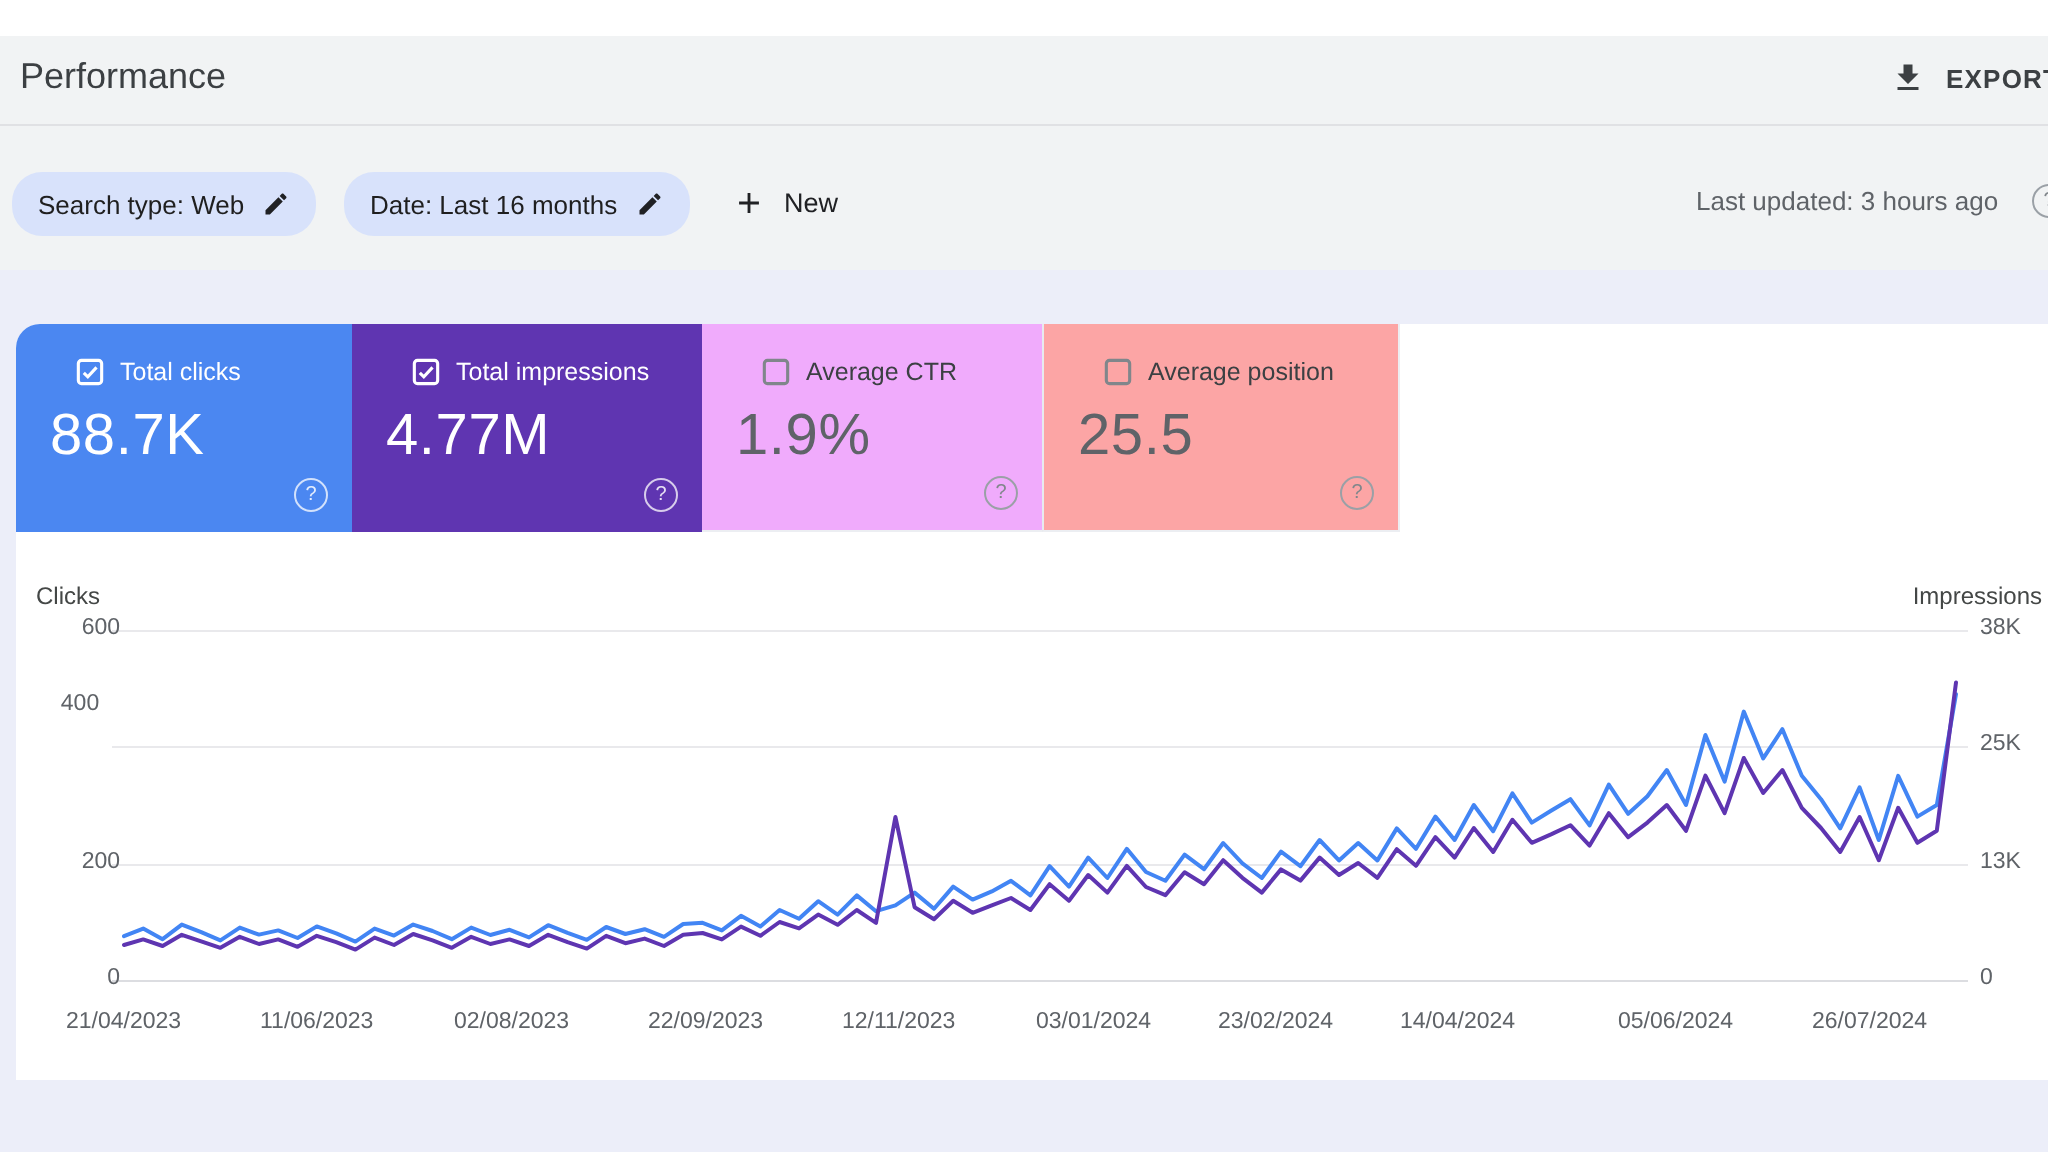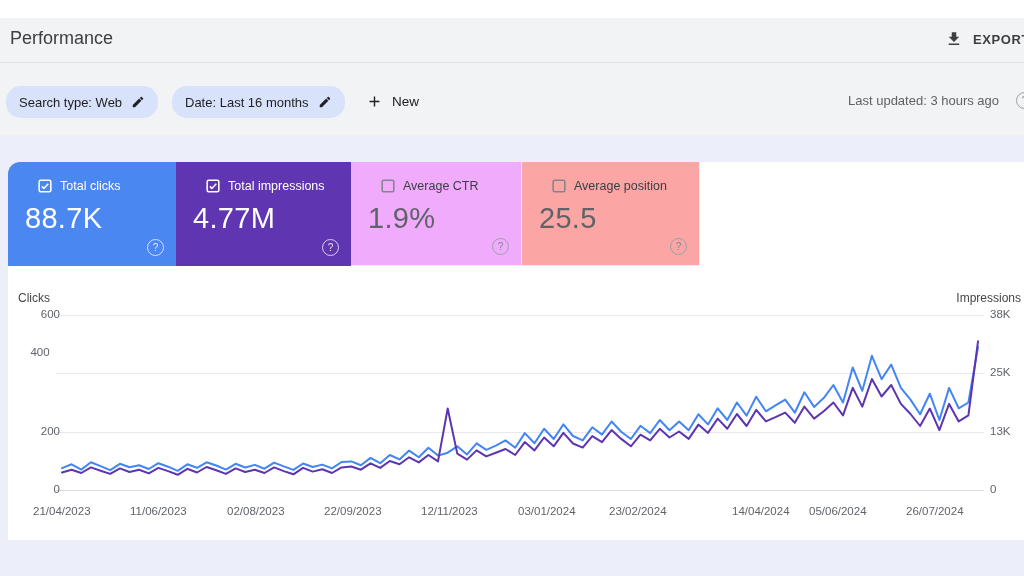--- a/index.html
+++ b/index.html
@@ -176,20 +176,20 @@
     <div class="abs gridline base" style="top: 490px;"></div>
     <div class="abs ytick-left" style="top: 483px;">0</div>
     <div class="abs ytick-right" style="top: 483px;">0</div>
     <div class="abs xtick" style="left: 33px;">21/04/2023</div>
     <div class="abs xtick" style="left: 130px;">11/06/2023</div>
     <div class="abs xtick" style="left: 227px;">02/08/2023</div>
     <div class="abs xtick" style="left: 324px;">22/09/2023</div>
     <div class="abs xtick" style="left: 421px;">12/11/2023</div>
     <div class="abs xtick" style="left: 518px;">03/01/2024</div>
     <div class="abs xtick" style="left: 609px;">23/02/2024</div>
-    <div class="abs xtick" style="left: 732px;">14/04/2024</div>
+    <div class="abs xtick" style="left: 700px;">14/04/2024</div>
     <div class="abs xtick" style="left: 809px;">05/06/2024</div>
     <div class="abs xtick" style="left: 906px;">26/07/2024</div>
     <svg id="chart-svg" class="abs" width="928" height="177" viewBox="0 0 928 177" style="overflow: visible;">
       <polyline points="6.0,154.1 15.6,150.3 25.3,155.6 34.9,148.3 44.6,152.1 54.2,156.2 63.9,149.8 73.5,153.3 83.1,151.2 92.8,155.0 102.4,149.2 112.1,152.7 121.7,156.8 131.3,150.3 141.0,153.8 150.6,148.3 160.3,151.5 169.9,155.6 179.6,149.8 189.2,153.5 198.8,150.9 208.5,154.7 218.1,148.6 227.8,152.4 237.4,155.9 247.1,149.5 256.7,153.0 266.3,150.6 276.0,154.4 285.6,148.0 295.3,147.4 304.9,151.2 314.5,143.9 324.2,149.2 333.8,141.0 343.5,145.4 353.1,136.6 362.8,143.3 372.4,133.7 382.0,141.6 391.7,138.7 401.3,132.3 411.0,140.4 420.6,129.3 430.3,135.8 439.9,131.7 449.5,126.4 459.2,133.7 468.8,119.1 478.5,129.3 488.1,114.8 497.7,125.0 507.4,110.4 517.0,122.0 526.7,126.4 536.3,113.3 546.0,120.6 555.6,107.5 565.2,117.7 574.9,125.0 584.5,111.8 594.2,119.1 603.8,106.0 613.5,116.2 623.1,107.5 632.7,116.2 642.4,100.2 652.0,110.4 661.7,94.3 671.3,106.0 680.9,88.5 690.6,101.6 700.2,82.7 709.9,97.3 719.5,91.4 729.2,85.6 738.8,98.7 748.4,78.3 758.1,92.9 767.7,84.1 777.4,71.0 787.0,88.5 796.7,53.5 806.3,76.8 815.9,41.8 825.6,65.2 835.2,50.6 844.9,73.9 854.5,85.6 864.1,100.2 873.8,79.7 883.4,106.0 893.1,73.9 902.7,94.3 912.4,88.5 922.0,33.1" fill="none" stroke="#4285f4" stroke-width="2" stroke-linejoin="round" stroke-linecap="round"></polyline>
       <polyline points="6.0,158.5 15.6,155.7 25.3,159.0 34.9,153.4 44.6,156.7 54.2,159.9 63.9,154.4 73.5,158.0 83.1,155.7 92.8,159.4 102.4,153.9 112.1,157.1 121.7,160.8 131.3,154.8 141.0,158.5 150.6,153.0 160.3,156.2 169.9,159.9 179.6,154.4 189.2,158.0 198.8,155.7 208.5,159.0 218.1,153.4 227.8,157.1 237.4,160.3 247.1,153.9 256.7,157.6 266.3,155.3 276.0,159.0 285.6,153.4 295.3,152.5 304.9,155.7 314.5,149.3 324.2,153.9 333.8,147.0 343.5,150.2 353.1,143.3 362.8,148.4 372.4,141.0 382.0,147.4 391.7,94.5 401.3,139.6 411.0,145.6 420.6,136.4 430.3,142.4 439.9,138.7 449.5,135.0 459.2,141.0 468.8,128.1 478.5,136.4 488.1,123.5 497.7,132.3 507.4,118.9 517.0,129.5 526.7,133.6 536.3,122.1 546.0,128.1 555.6,116.1 565.2,124.9 574.9,132.3 584.5,120.7 594.2,126.3 603.8,114.8 613.5,123.5 623.1,117.5 632.7,124.9 642.4,110.6 652.0,118.9 661.7,104.6 671.3,114.8 680.9,100.0 690.6,112.0 700.2,95.9 709.9,107.4 719.5,103.2 729.2,98.6 738.8,108.8 748.4,92.6 758.1,104.6 767.7,97.3 777.4,88.5 787.0,101.4 796.7,73.8 806.3,92.6 815.9,65.0 825.6,82.5 835.2,71.0 844.9,89.9 854.5,100.0 864.1,112.0 873.8,94.5 883.4,116.1 893.1,89.9 902.7,107.4 912.4,101.4 922.0,27.3" fill="none" stroke="#5e35b1" stroke-width="2" stroke-linejoin="round" stroke-linecap="round"></polyline>
     </svg>
   </div>
 
 </body></html>

